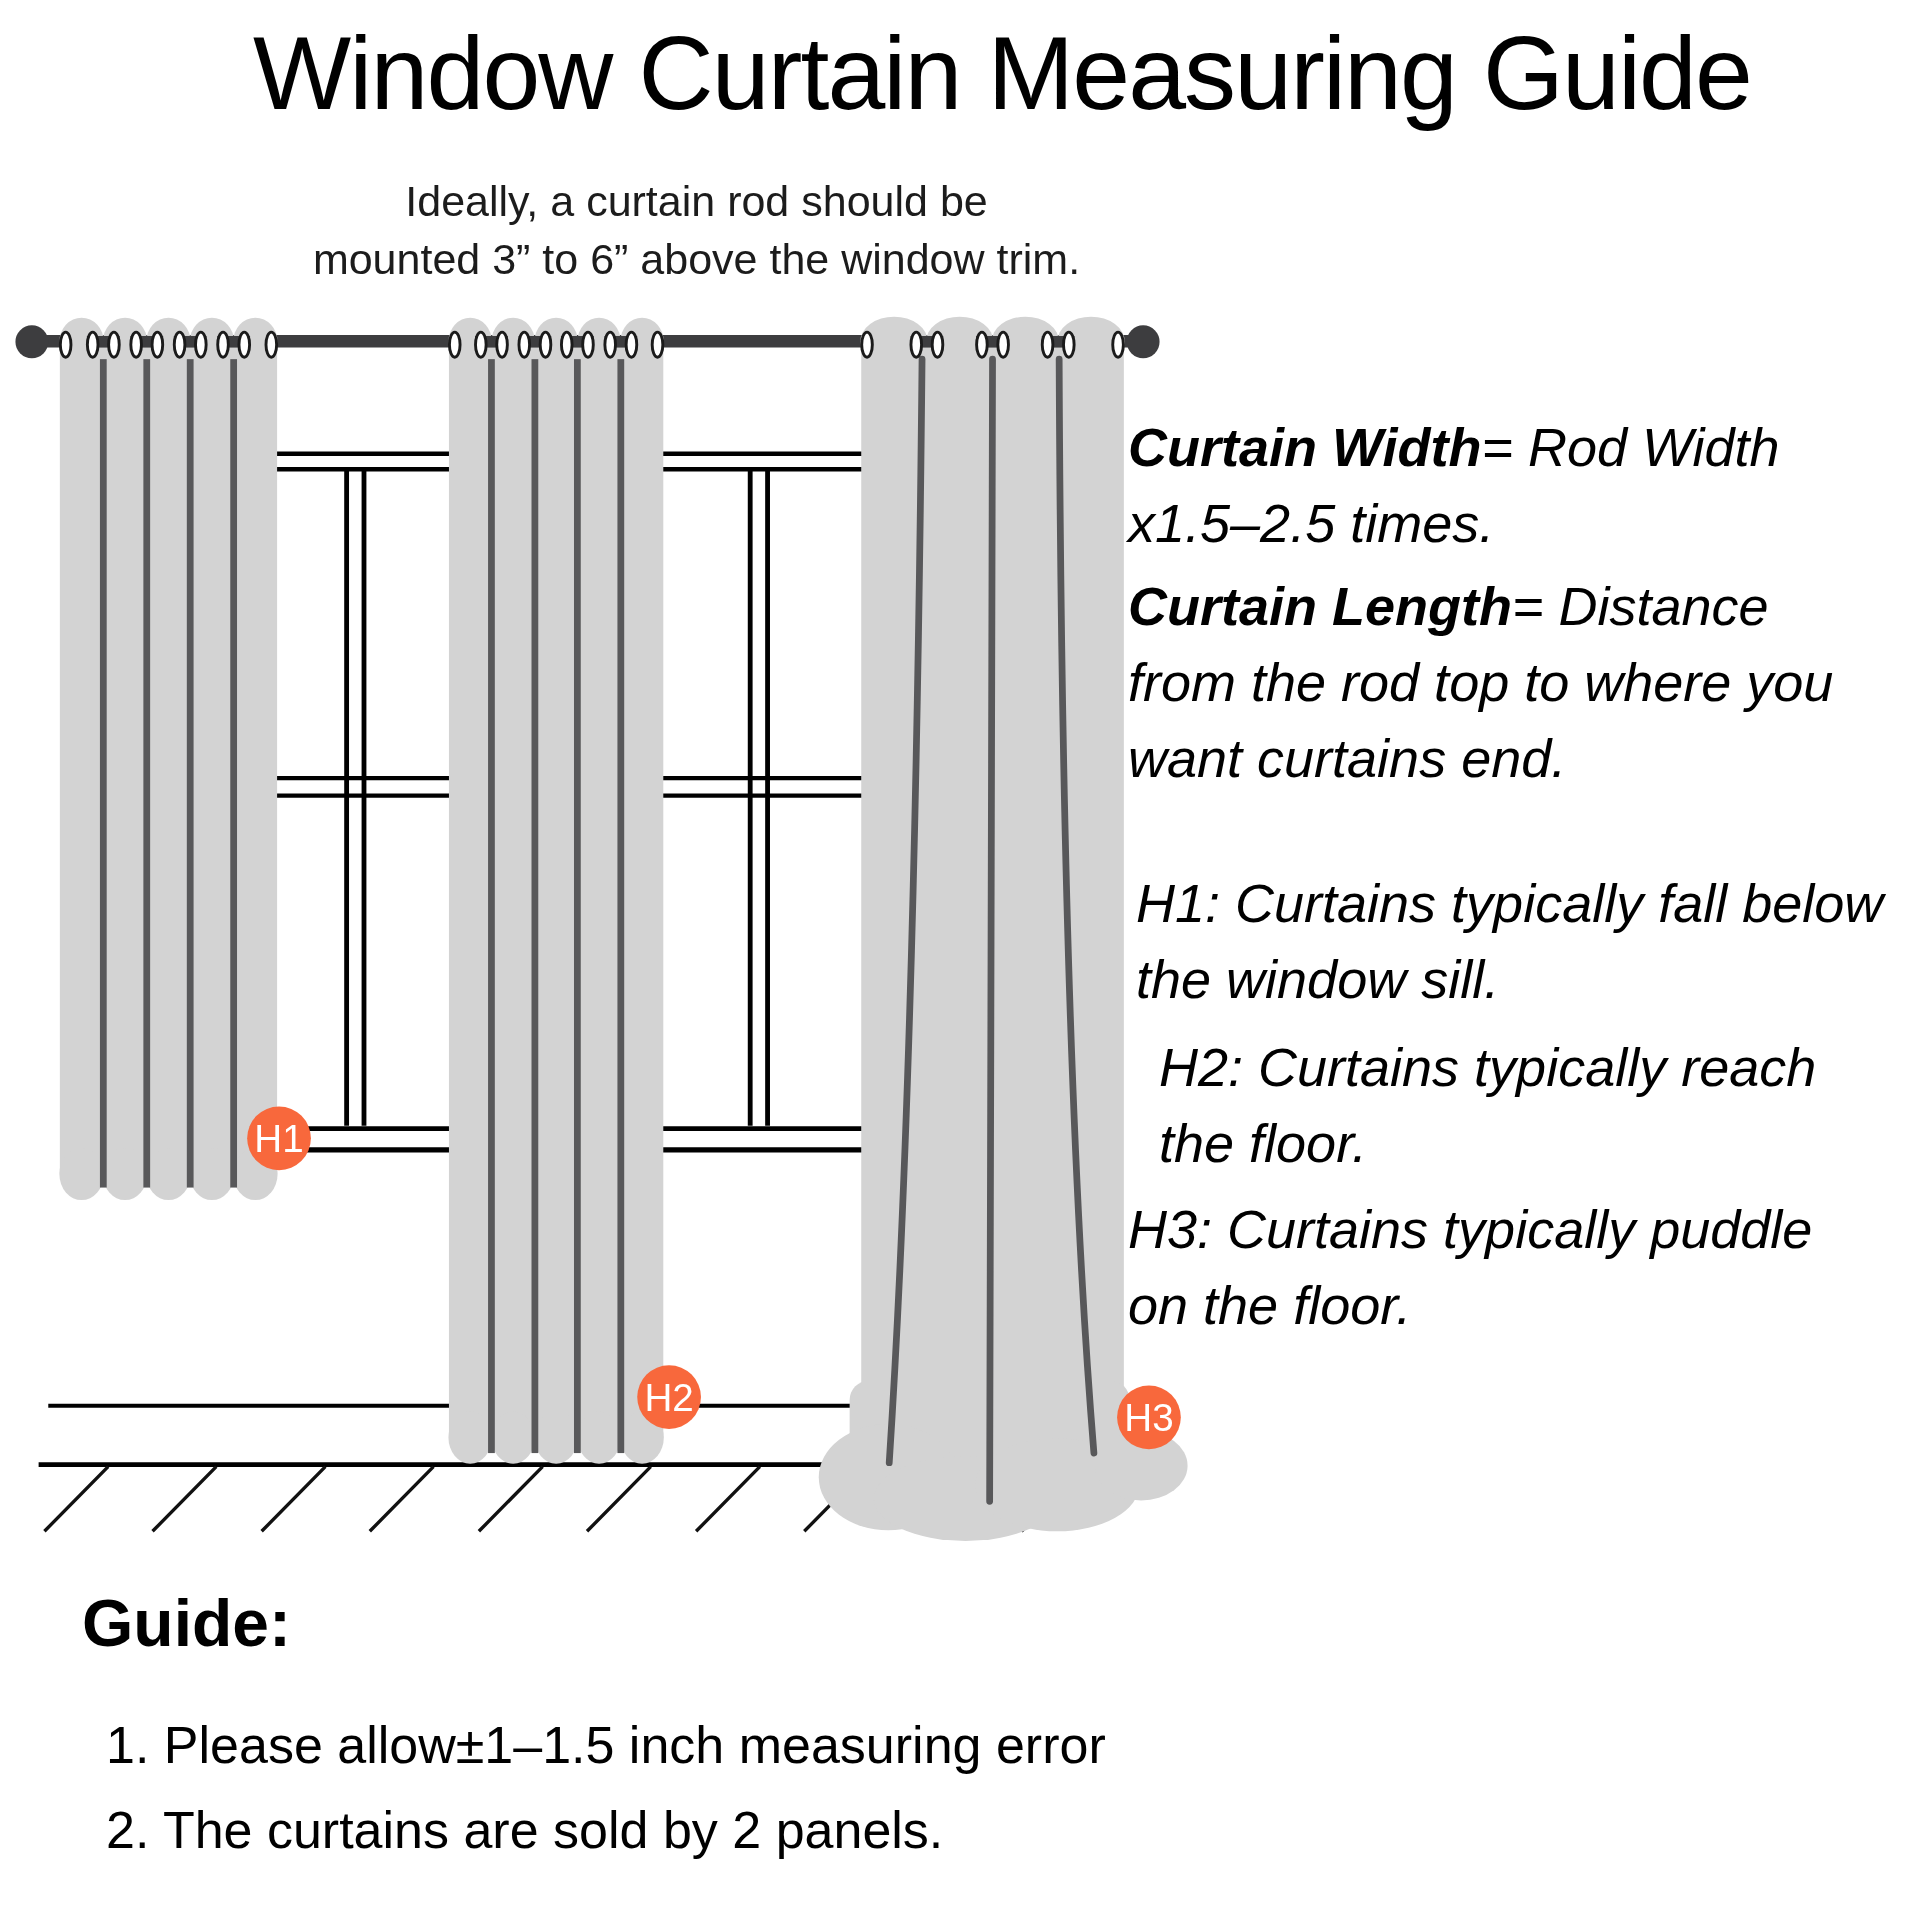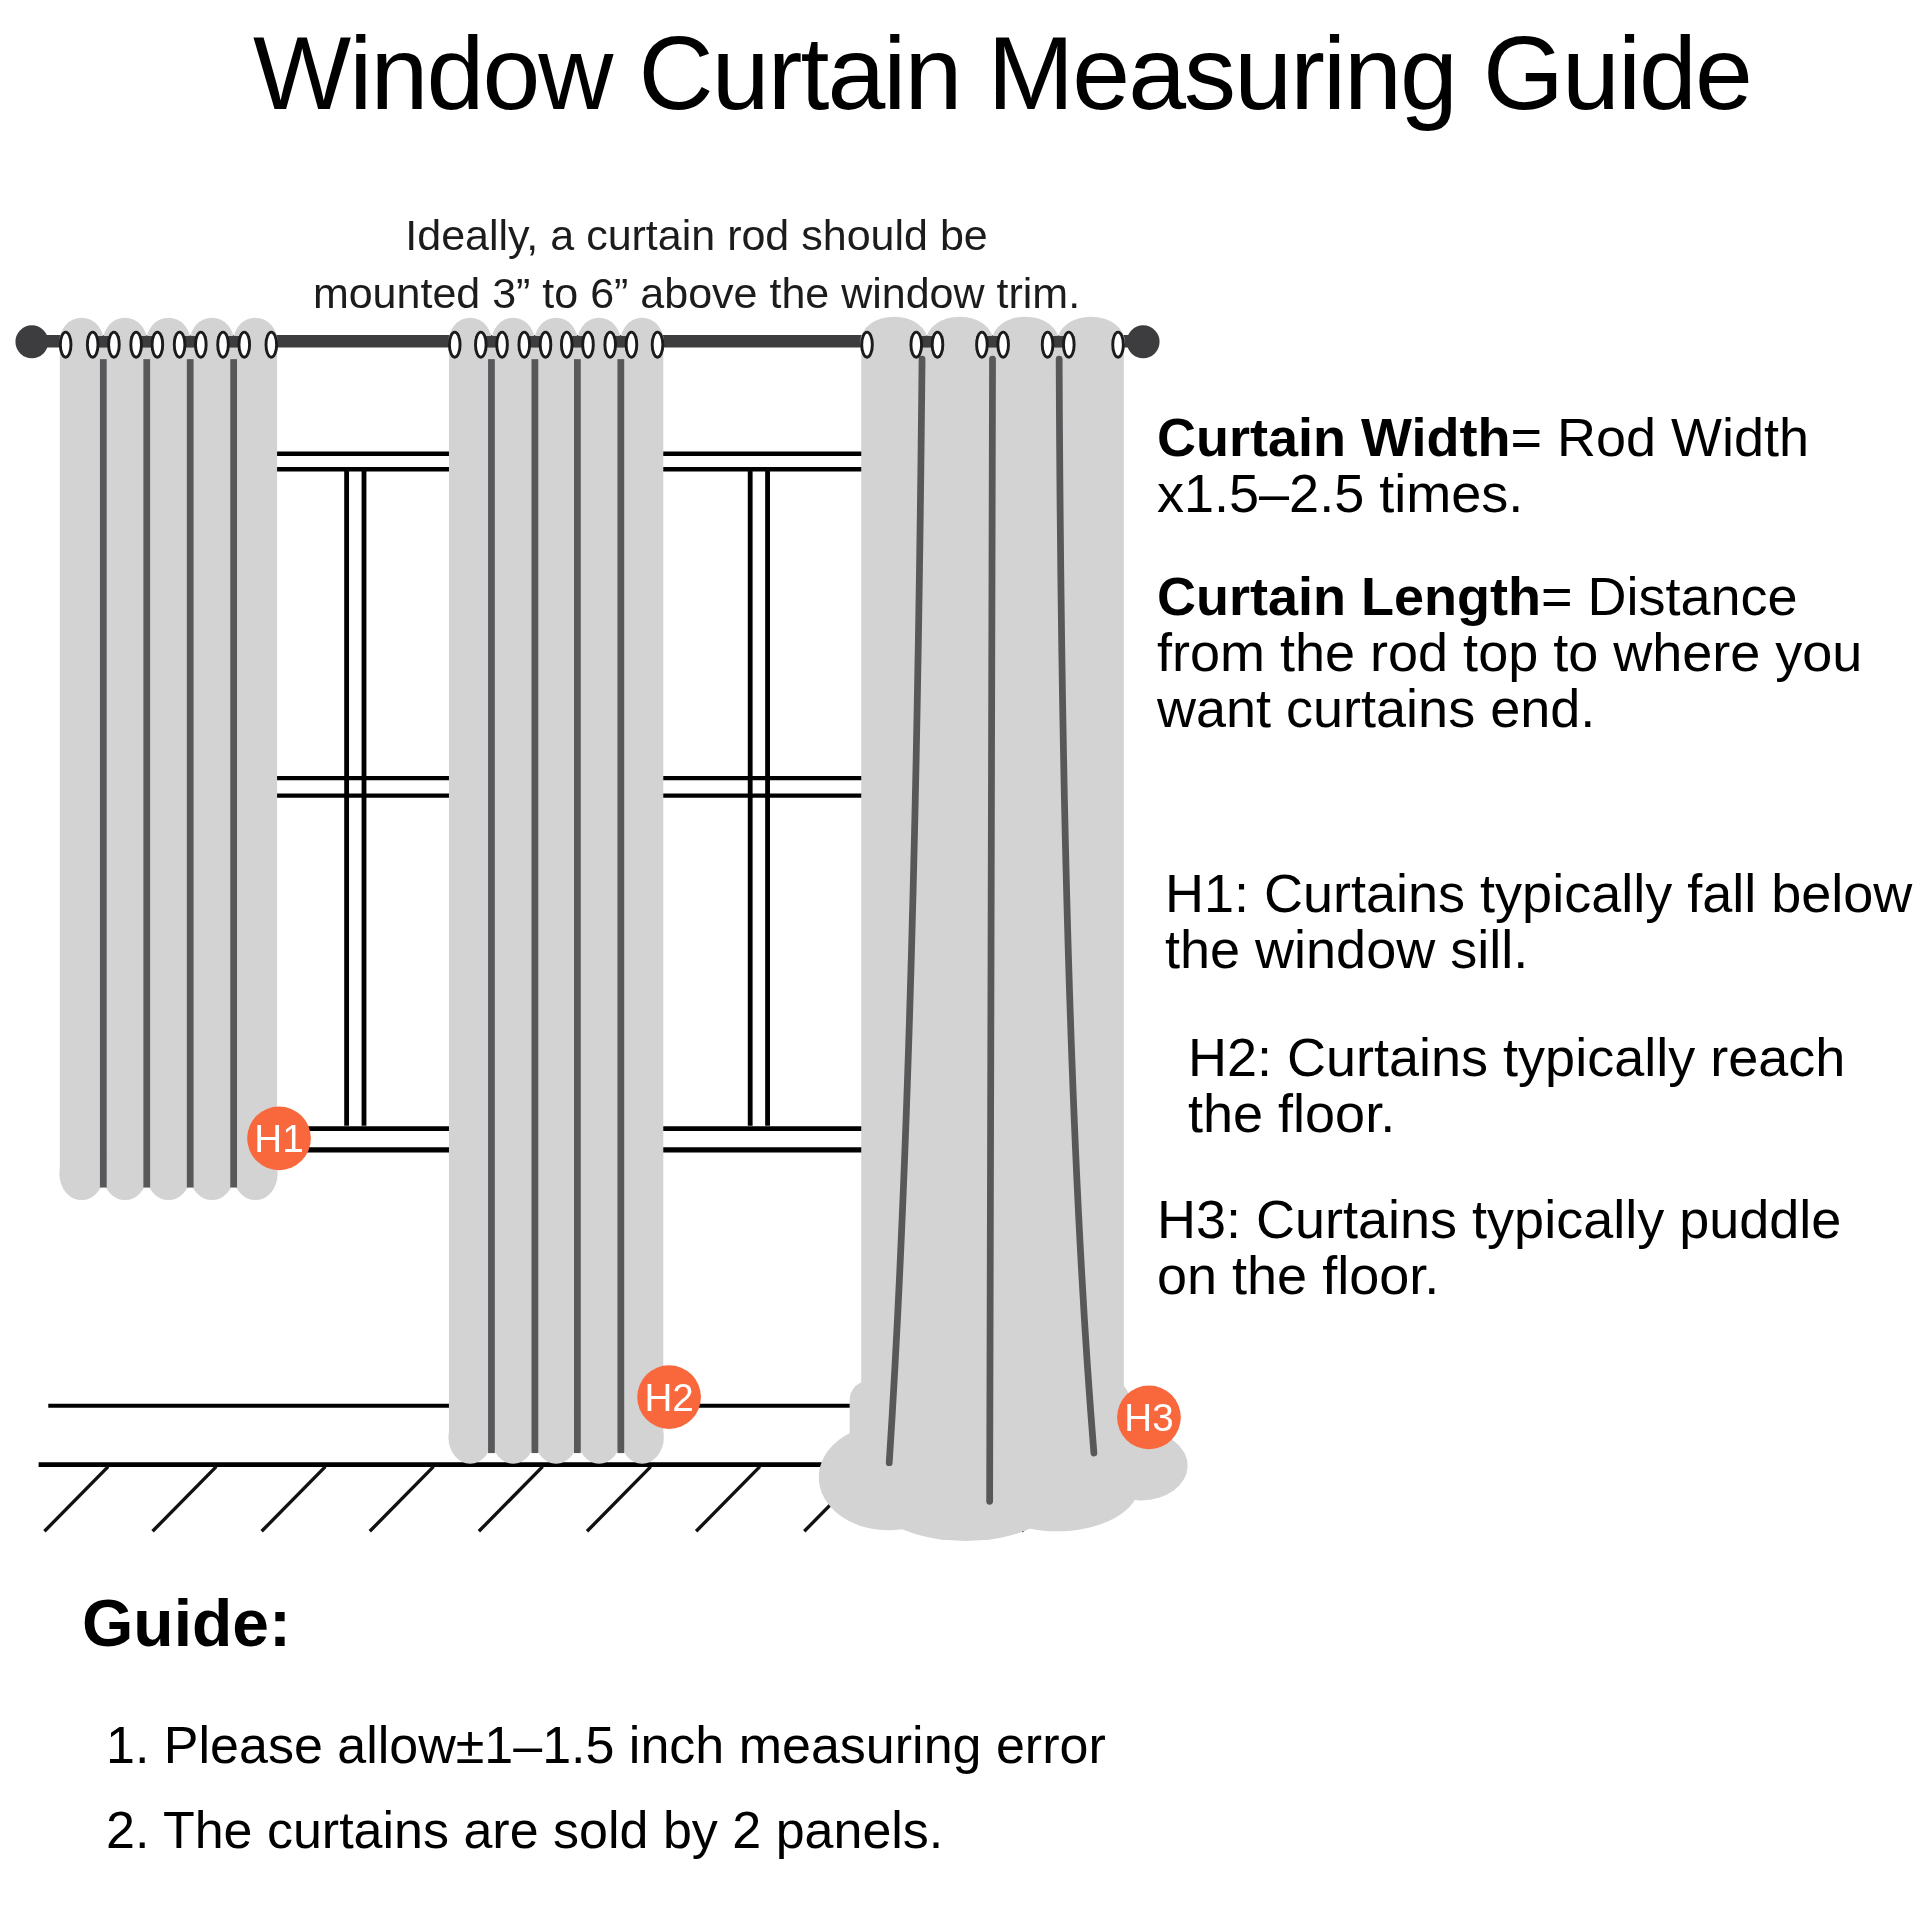--- a/index.html
+++ b/index.html
@@ -3,22 +3,22 @@
 <meta charset="utf-8">
 <style>
   html,body{margin:0;padding:0;background:#fff;}
   #page{position:relative;width:1931px;height:1931px;background:#ffffff;overflow:hidden;
         font-family:"Liberation Sans",sans-serif;color:#000;}
   #diagram-svg{position:absolute;left:0;top:0;}
   .abs{position:absolute;}
   .page-title{left:0;top:13.5px;width:1751px;text-align:right;
               font-size:104px;font-weight:400;letter-spacing:-1.9px;white-space:nowrap;}
   .subtitle{left:156px;top:172px;width:1081px;text-align:center;
-            font-size:43px;line-height:58px;color:#1c1c1c;white-space:pre-line;margin-top:34px;}
-  .def-para,.height-para{left:1157px;width:772px;font-size:54px;line-height:56px;white-space:pre-line;}
+            font-size:43px;line-height:58px;color:#1c1c1c;white-space:pre-line;}
+  .def-para,.height-para{left:1128px;width:772px;font-size:54px;line-height:76px;white-space:pre-line;font-style:italic;}
   .def-para b{font-weight:700;}
   .def-1{top:409px;}
   .def-2{top:568px;}
   .hp-1{top:865px;margin-left:8px;}
   .hp-2{top:1029px;margin-left:31px;}
   .hp-3{top:1191px;}
   .note-heading{left:82px;top:1585px;font-size:66px;font-weight:700;}
   .note-item{left:106px;font-size:52px;margin-top:16px;}
   .note-item-1{top:1699px;}
   .note-item-2{top:1784px;}

